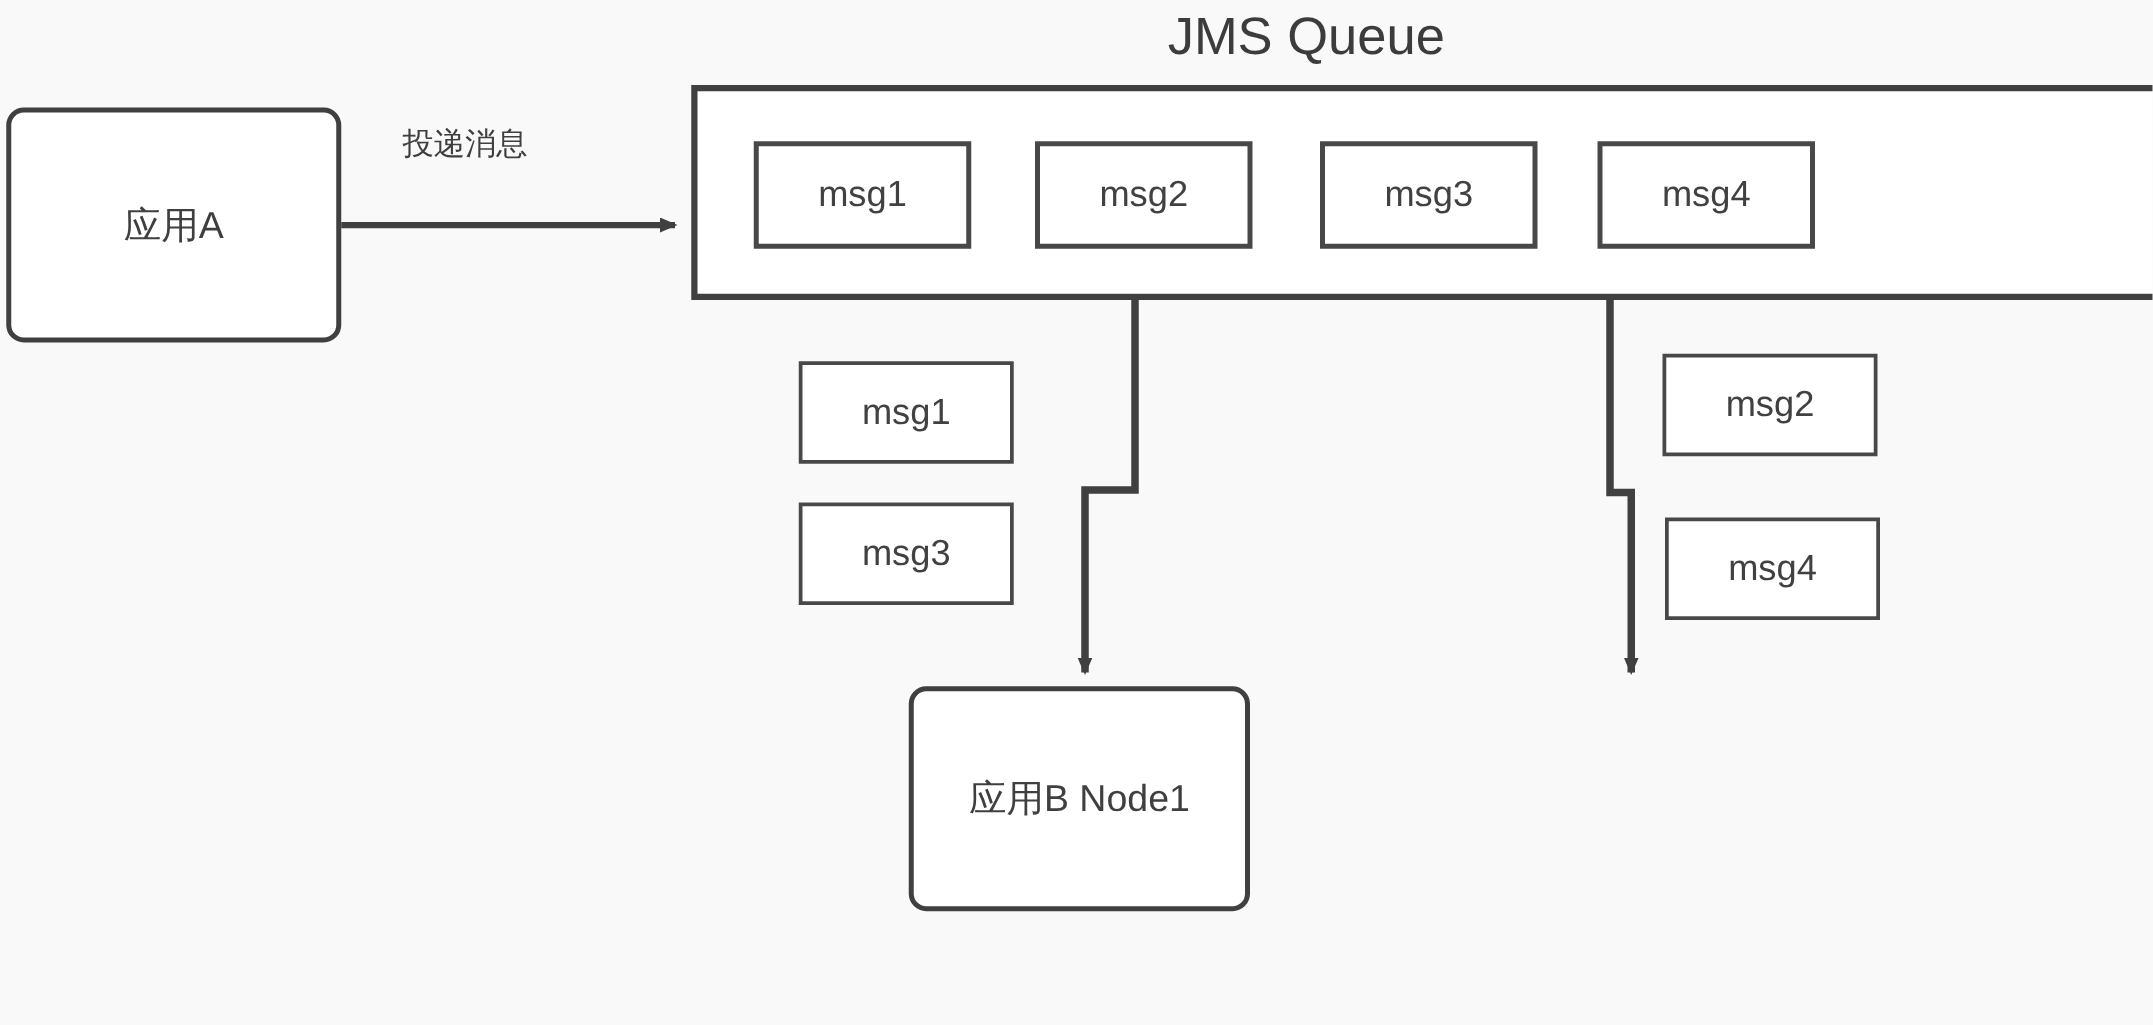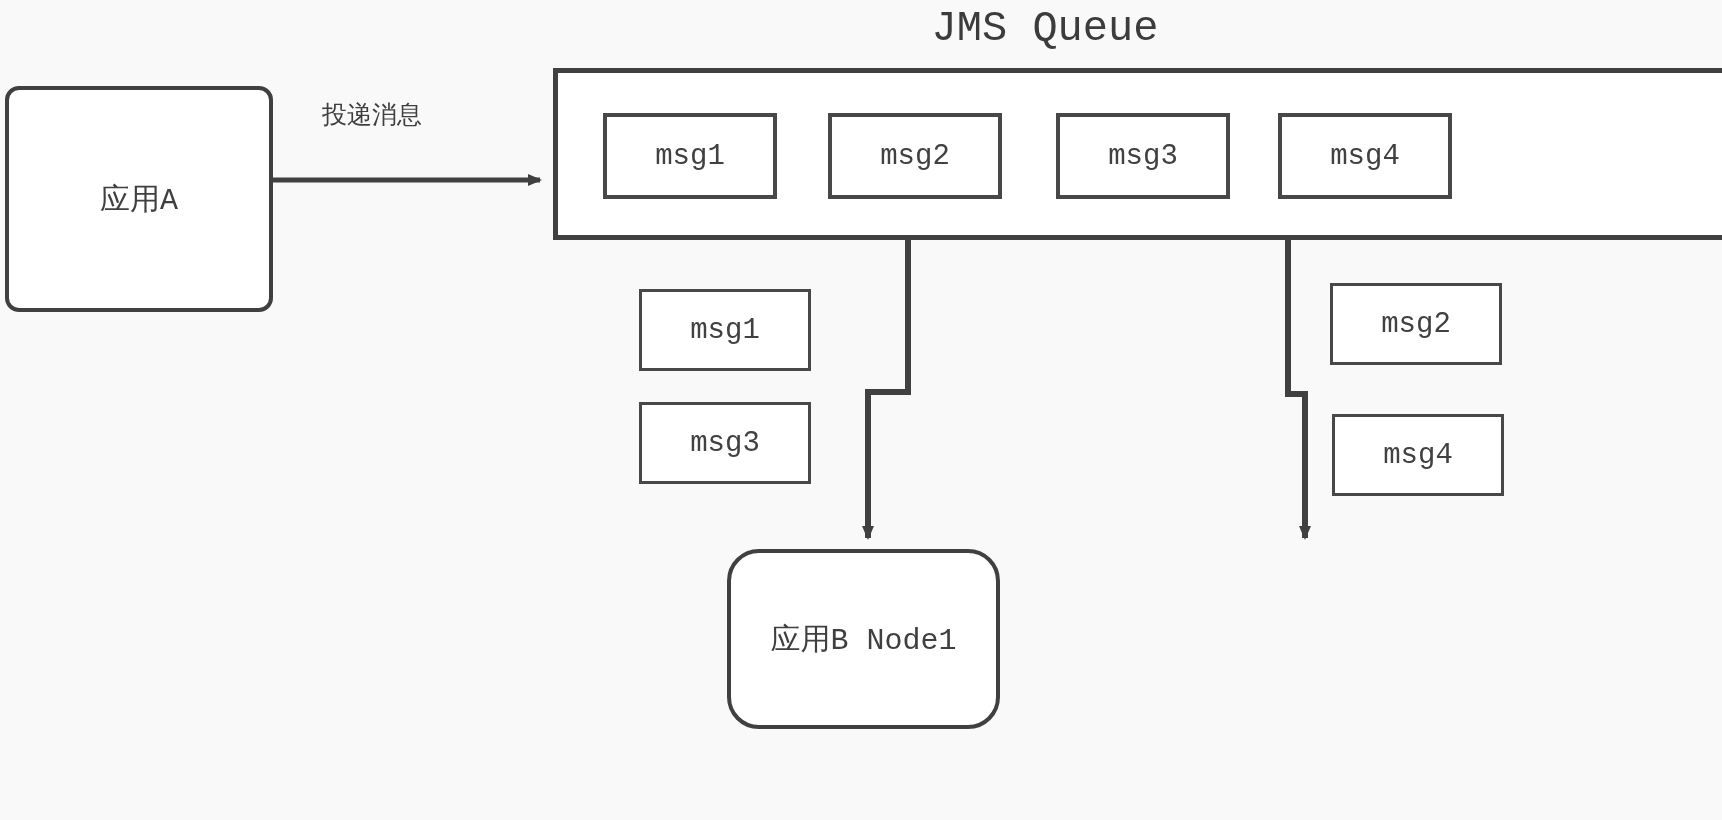--- a/index.html
+++ b/index.html
@@ -11,21 +11,20 @@
     height: 820px;
     background: #f9f9f9;
     font-family: "Liberation Sans", "DejaVu Sans", sans-serif;
     color: #3f3f3f;
     overflow: hidden;
   }
   #stage {
     position: relative;
     width: 1722px;
     height: 820px;
-    font-family: Liberation Mono, monospace;
   }
 
   
   .diagram-title {
     position: absolute;
     left: 800px;
     top: 2px;
     width: 490px;
     text-align: center;
     font-size: 42px;
@@ -49,21 +48,21 @@
   }
   .node.round {
     border-radius: 14px;
   }
 
   
   #app-a {
     left: 5px;
     top: 86px;
     width: 268px;
-    height: 226px;
+    height: 188px;
   }
 
   
   #queue-box {
     left: 553px;
     top: 68px;
     width: 1175px;
     height: 172px;
     border-width: 5px;
     display: block;
@@ -103,21 +102,20 @@
   #msg-right-2 { left: 1330px; top: 283px; }
   #msg-right-4 { left: 1332px; top: 414px; }
 
   
   #node-b1 {
     left: 727px;
     top: 549px;
     width: 273px;
     height: 180px;
     border-width: 4px;
-    border-radius: 32px;
   }
   #node-b2 {
     left: 1167px;
     top: 549px;
     width: 273px;
     height: 180px;
     border-width: 4px;
   }
 
   

